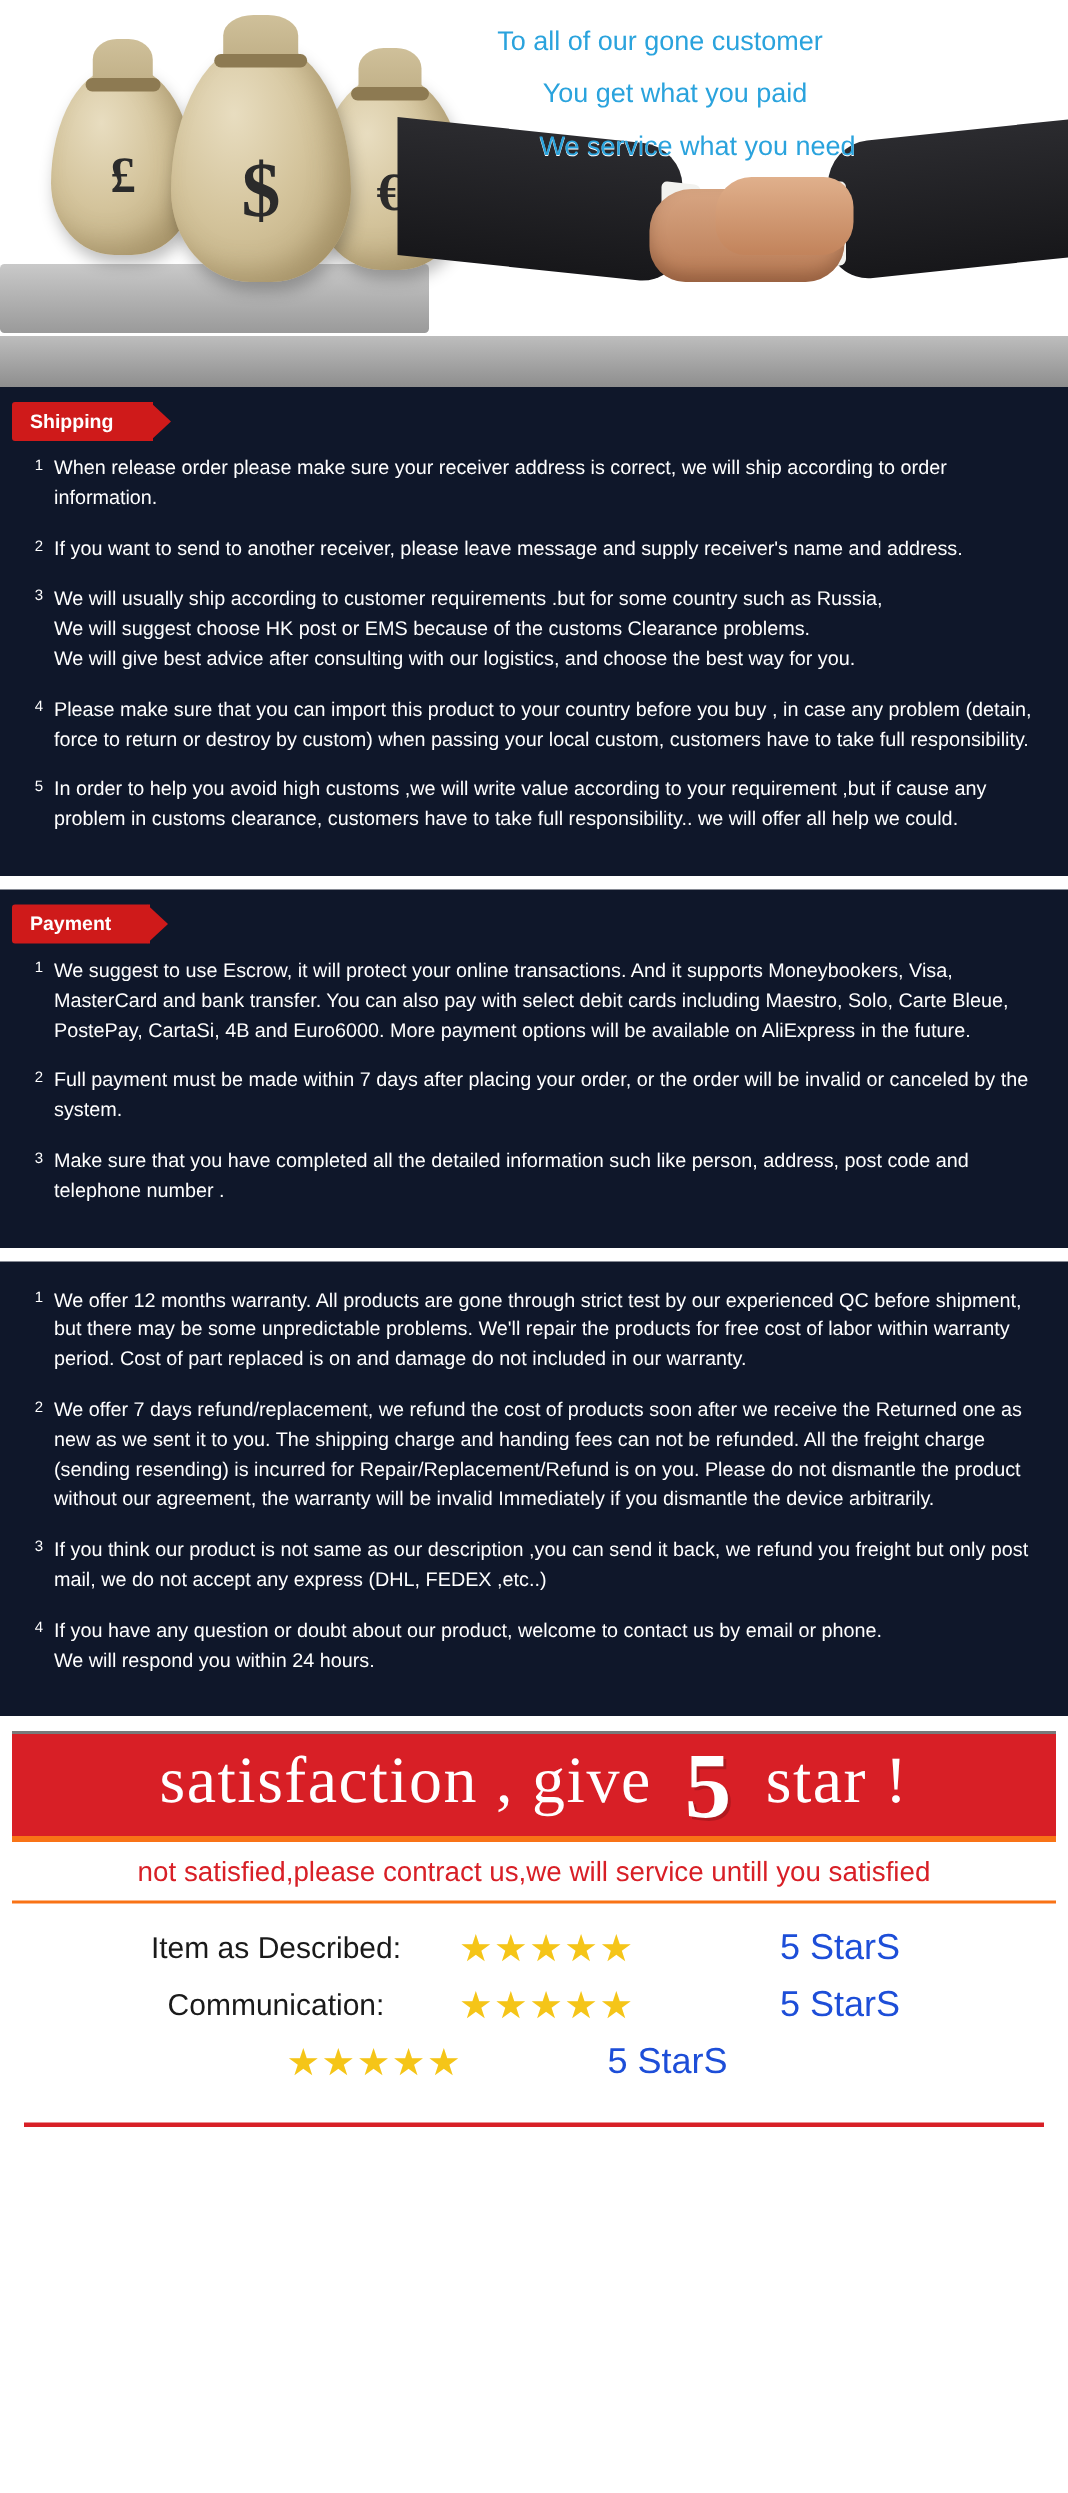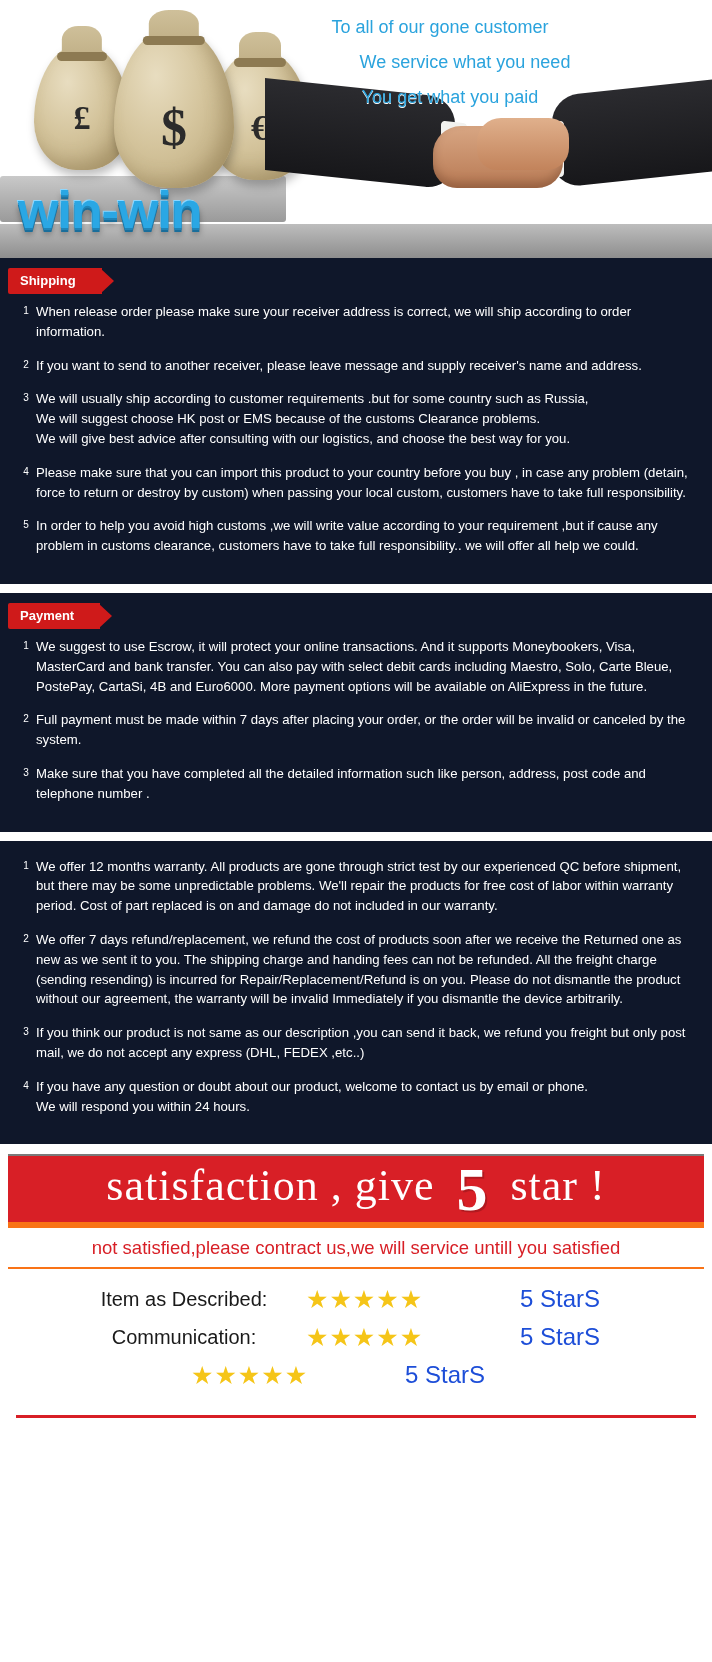--- a/index.html
+++ b/index.html
@@ -154,21 +154,21 @@
     white-space: pre-line;
   }
   .sep { height: 9px; background: #ffffff; }
 
   
   .feedback { padding: 10px 8px 0 8px; background: #ffffff; }
   .fb-banner {
     position: relative;
     background: #d81f26;
     border-top: 2px solid #7a7a7a;
-    border-bottom: 6px solid #f97316;
+    border-bottom: 4px solid #f97316;
     height: 74px;
     display: flex; align-items: center; justify-content: center;
     overflow: hidden;
   }
   .fb-banner-text {
     color: #ffffff;
     font-family: "Liberation Serif", serif;
     font-size: 44px;
     letter-spacing: 1px;
     white-space: nowrap;
@@ -236,26 +236,25 @@
       <div class="sleeve-l"></div>
       <div class="sleeve-r"></div>
       <div class="cuff-l"></div>
       <div class="cuff-r"></div>
       <div class="hand"></div>
       <div class="hand2"></div>
     </div>
 
     <div class="hero-slogans">
       <div class="slogan s1">To all of our gone customer</div>
+      <div class="slogan s2">You get what you paid</div>
       <div class="slogan s3">We service what you need</div>
-      <div class="slogan s2">You get what you paid</div>
     </div>
 
     <div class="hero-bottom"></div>
-    <div class="winwin">win-win</div>
   </div>
 
   <div class="section">
     <div class="gray-band">
       <div class="tag-wrap">
         <div class="tag">Shipping</div>
       </div>
       <div class="list">
         <div class="item">
           <div class="num">1</div>

